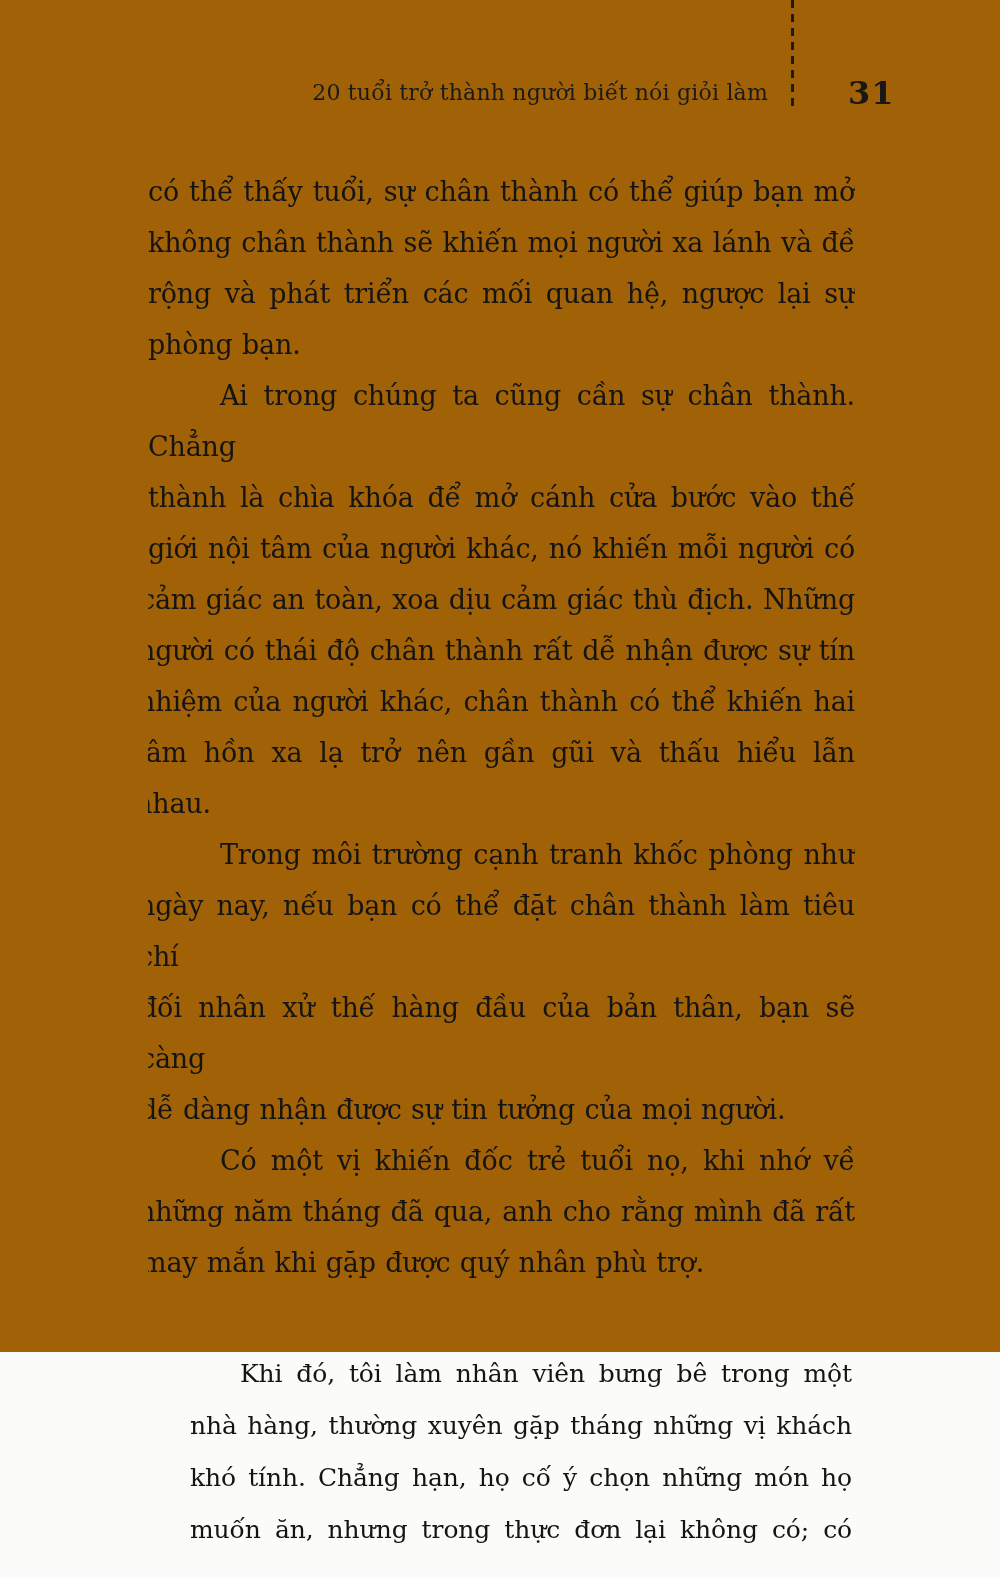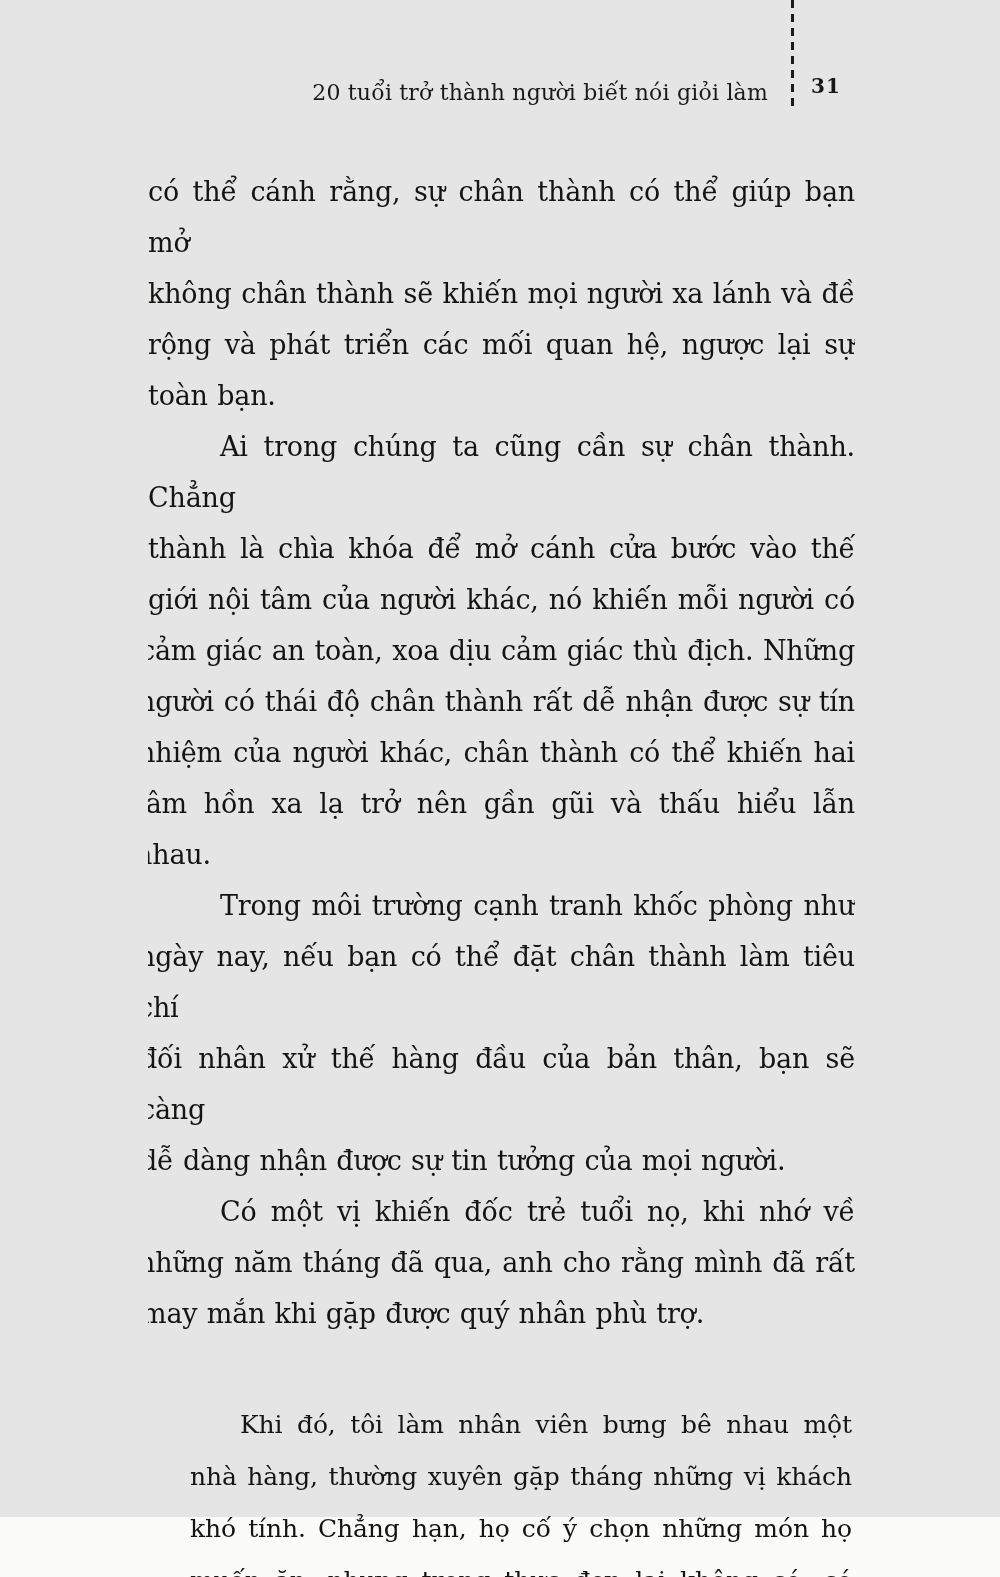--- a/index.html
+++ b/index.html
@@ -8,22 +8,22 @@
     width: 1000px;
     height: 1577px;
     background: #fbfbfa;
     overflow: hidden;
     font-family: "DejaVu Serif", "Liberation Serif", serif;
     color: #151413;
   }
   .page {
     position: relative;
     width: 1000px;
-    height: 1517px;
-    background: #e5e5e5;
+    height: 1352px;
+    background: #a16207;
   }
 
   
   .header { position: absolute; top: 0; left: 0; width: 1000px; height: 130px; }
   .running-title {
     position: absolute;
     top: 80px;
     right: 232px;
     font-size: 22px;
     letter-spacing: 0.2px;
@@ -37,23 +37,23 @@
     width: 3px;
     height: 112px;
     background: repeating-linear-gradient(
       to bottom,
       #1c1b1a 0px, #1c1b1a 8px,
       transparent 8px, transparent 14px
     );
   }
   .page-number {
     position: absolute;
-    left: 811px;
+    left: 848px;
     top: 74px;
-    font-size: 20px;
+    font-size: 32px;
     font-weight: 600;
     letter-spacing: 1px;
     color: #181716;
   }
 
   
   .content {
     position: absolute;
     left: 148px;
     top: 166px;
@@ -94,24 +94,24 @@
 <div class="page">
 
   <div class="header">
     <span class="running-title">20 tuổi trở thành người biết nói giỏi làm</span>
     <span class="header-divider"></span>
     <span class="page-number">31</span>
   </div>
 
   <div class="content">
       <div class="para body">
-        <div class="line">có thể cánh rằng, sự chân thành có thể giúp bạn mở</div>
+        <div class="line">có thể thấy tuổi, sự chân thành có thể giúp bạn mở</div>
         <div class="line">không chân thành sẽ khiến mọi người xa lánh và đề</div>
         <div class="line">rộng và phát triển các mối quan hệ, ngược lại sự</div>
-        <div class="line last">toàn bạn.</div>
+        <div class="line last">phòng bạn.</div>
       </div>
       <div class="para body">
         <div class="line indent">Ai trong chúng ta cũng cần sự chân thành. Chẳng</div>
         <div class="line">thành là chìa khóa để mở cánh cửa bước vào thế</div>
         <div class="line">giới nội tâm của người khác, nó khiến mỗi người có</div>
         <div class="line" style="margin-left: -8px;">cảm giác an toàn, xoa dịu cảm giác thù địch. Những</div>
         <div class="line" style="margin-left: -10px;">người có thái độ chân thành rất dễ nhận được sự tín</div>
         <div class="line" style="margin-left: -10px;">nhiệm của người khác, chân thành có thể khiến hai</div>
         <div class="line last" style="margin-left: -13px;">tâm hồn xa lạ trở nên gần gũi và thấu hiểu lẫn nhau.</div>
       </div>
@@ -120,20 +120,20 @@
         <div class="line" style="margin-left: -10px;">ngày nay, nếu bạn có thể đặt chân thành làm tiêu chí</div>
         <div class="line" style="margin-left: -8px;">đối nhân xử thế hàng đầu của bản thân, bạn sẽ càng</div>
         <div class="line last" style="margin-left: -8px;">dễ dàng nhận được sự tin tưởng của mọi người.</div>
       </div>
       <div class="para body">
         <div class="line indent">Có một vị khiến đốc trẻ tuổi nọ, khi nhớ về</div>
         <div class="line" style="margin-left: -10px;">những năm tháng đã qua, anh cho rằng mình đã rất</div>
         <div class="line last" style="margin-left: -7px;">may mắn khi gặp được quý nhân phù trợ.</div>
       </div>
       <div class="para quote">
-        <div class="line indent">Khi đó, tôi làm nhân viên bưng bê nhau một</div>
+        <div class="line indent">Khi đó, tôi làm nhân viên bưng bê trong một</div>
         <div class="line">nhà hàng, thường xuyên gặp tháng những vị khách</div>
         <div class="line">khó tính. Chẳng hạn, họ cố ý chọn những món họ</div>
         <div class="line">muốn ăn, nhưng trong thực đơn lại không có; có</div>
       </div>
     </div>
 
 </div>
 
 </body></html>

